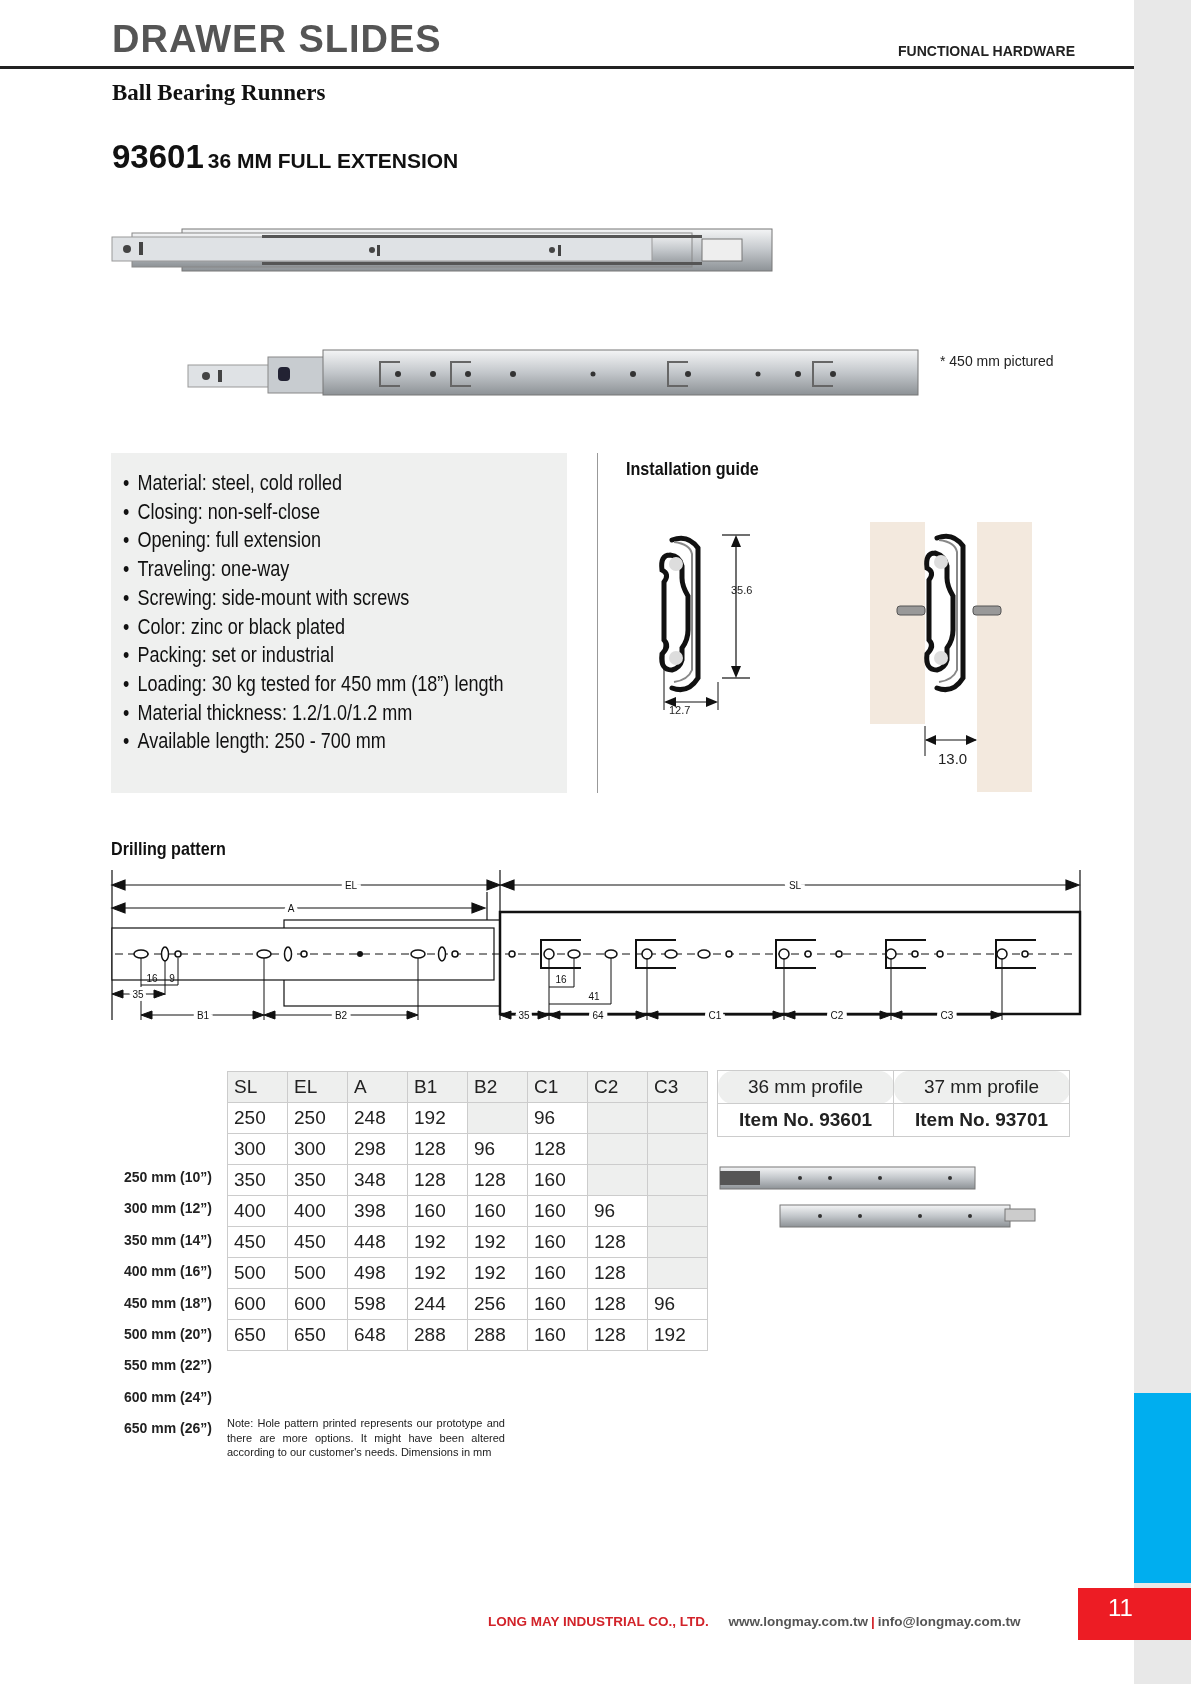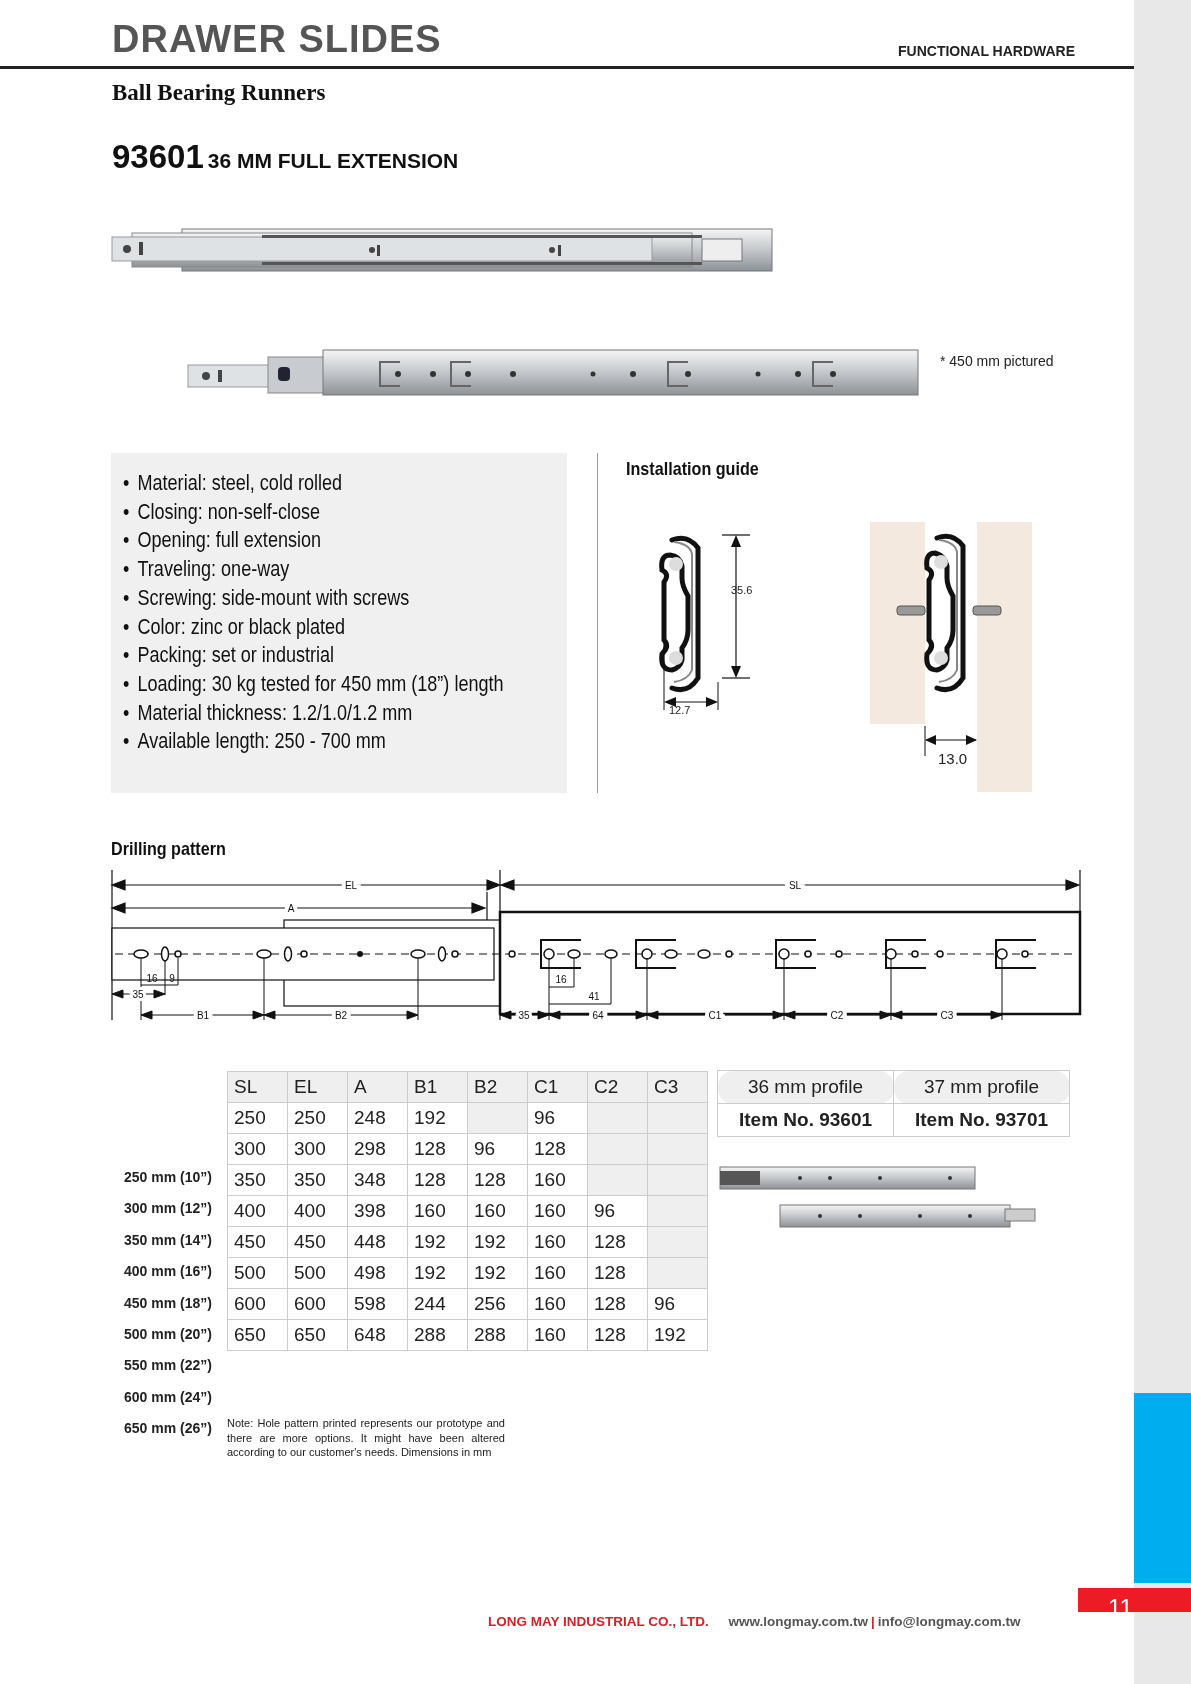--- a/index.html
+++ b/index.html
@@ -1,20 +1,20 @@
 <!DOCTYPE html>
 <html><head>
 <meta charset="utf-8">
 <style>
   html,body{margin:0;padding:0;}
   body{width:1191px;height:1684px;position:relative;background:#fff;overflow:hidden;font-family:"Liberation Sans","DejaVu Sans",sans-serif;color:#222;}
   .abs{position:absolute;}
   .sidebar{left:1134px;top:0;width:57px;height:1684px;background:#e8e8e8;}
   .sidebar-blue{left:1134px;top:1393px;width:57px;height:190px;background:#00aeef;}
-  .page-num{left:1078px;top:1588px;width:113px;height:24px;background:#ed1c24;color:#fff;font-size:24px;line-height:40px;padding-left:30px;box-sizing:border-box;}
+  .page-num{left:1078px;top:1588px;width:113px;height:52px;background:#ed1c24;color:#fff;font-size:24px;line-height:40px;padding-left:30px;box-sizing:border-box;}
   .title{left:112px;top:18px;font-size:38px;font-weight:bold;color:#555;letter-spacing:1px;font-family:"Liberation Sans",sans-serif;}
   .category{left:898px;top:43px;font-size:14px;font-weight:bold;color:#222;}
   .header-rule{left:0;top:66px;width:1134px;height:3px;background:#222;}
   .subtitle{left:112px;top:80px;font-size:23px;font-weight:bold;color:#111;font-family:Liberation Serif, serif;}
   .model{left:112px;top:138px;color:#111;}
   .model .num{font-size:33px;font-weight:bold;}
   .model .desc{font-size:21px;font-weight:bold;margin-left:4px;}
   .pictured-note{left:940px;top:353px;font-size:14px;color:#222;}
   .spec-box{left:111px;top:453px;width:456px;height:340px;background:#eff0ef;}
   .spec-list{list-style:none;margin:0;padding:16px 0 0 12px;}

